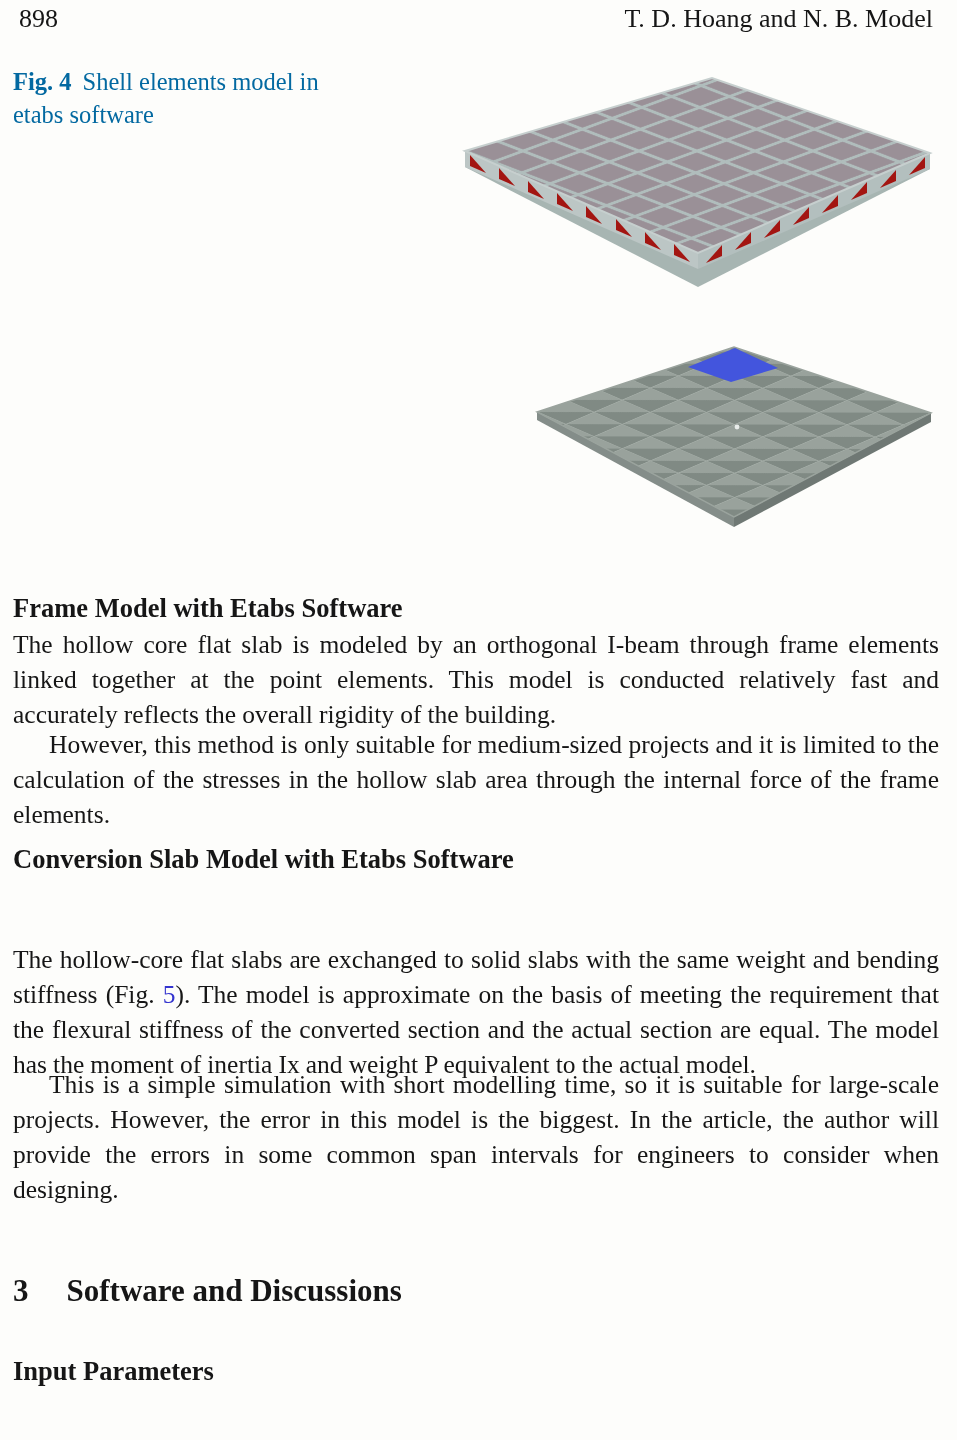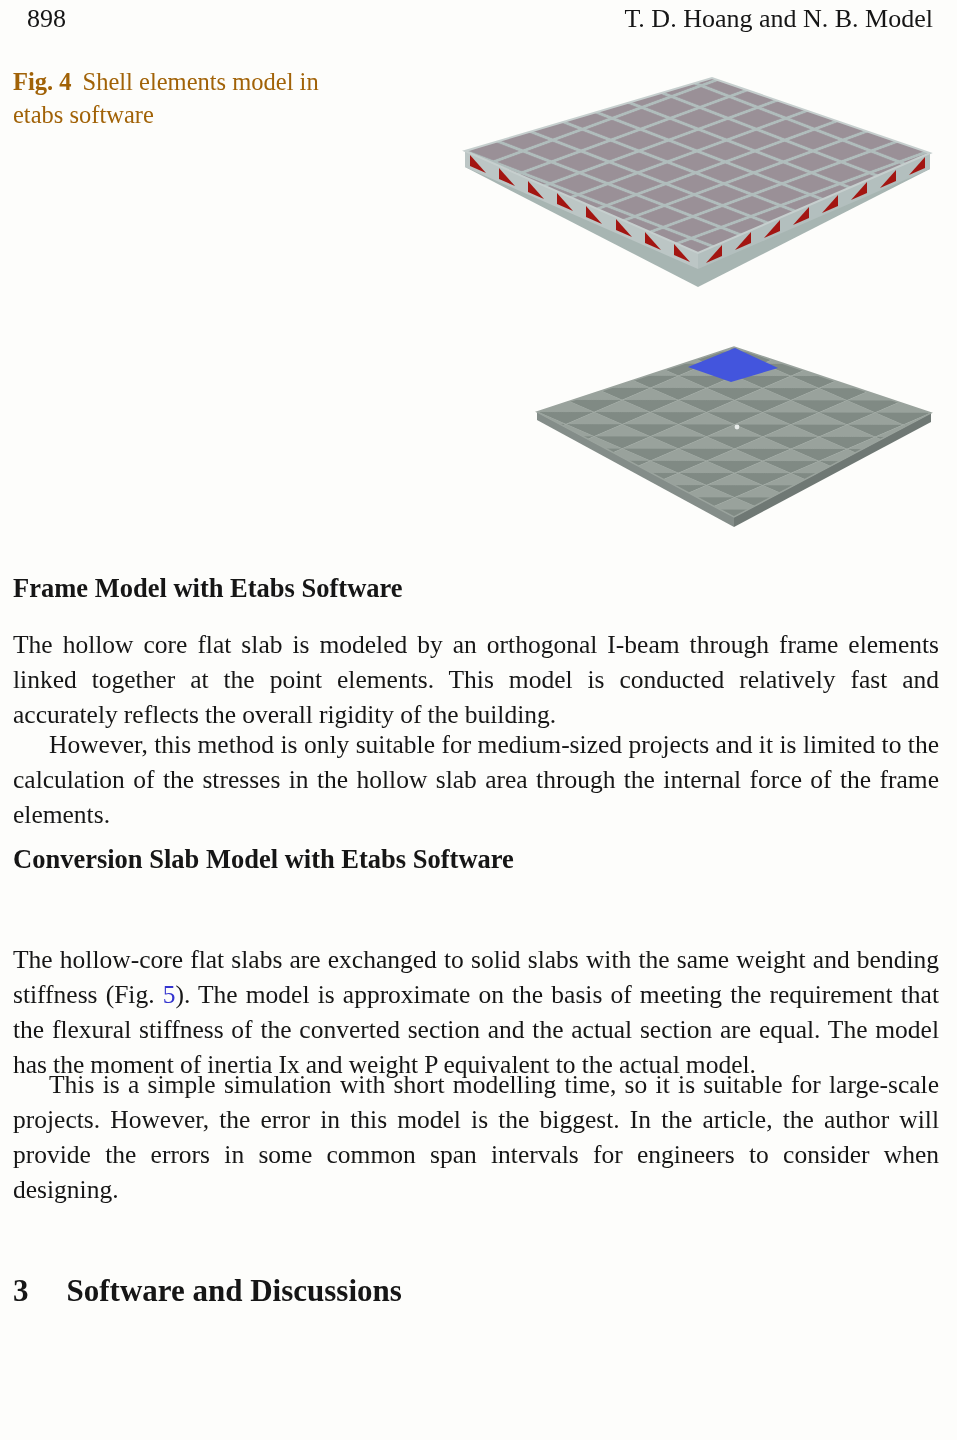--- a/index.html
+++ b/index.html
@@ -2,24 +2,24 @@
 <html><head>
 <meta charset="utf-8">
 <style>
   html,body { margin:0; padding:0; background:#e9e9e9; }
   .page {
     position:relative; width:957px; height:1440px; margin:0 auto;
     background:#fdfdfb; overflow:hidden;
     font-family:"Liberation Serif", serif; color:#161616;
   }
   .hdr { position:absolute; top:4px; font-size:26px; }
-  .hdr.left { left:27px; }
+  .hdr.left { left:19px; }
   .hdr.right { right:24px; text-align:right; }
 
-  .figcap { position:absolute; left:13px; font-size:24.5px; line-height:33px; color:#a16207; }
+  .figcap { position:absolute; left:13px; font-size:24.5px; line-height:33px; color:#0369a1; }
   .figcap .lbl { font-weight:bold; margin-right:11px; }
 
   .figimg { position:absolute; display:block; }
 
   .subhead { position:absolute; left:13px; font-size:26.5px; font-weight:bold; line-height:1.2; }
   .body-par {
     position:absolute; left:13px; width:926px;
     font-size:25.5px; line-height:35px; text-align:justify; word-spacing:-0.3px;
   }
   .body-par.indent { text-indent:36px; }
@@ -88,33 +88,34 @@
 
     <polygon points="537,412 734,517 734,527 537,420" fill="#848d89"></polygon>
     <polygon points="734,517 931,413 931,422 734,527" fill="#6f7874"></polygon>
 
     <polygon points="537,412 734,347 931,413 734,517" fill="url(#p5)" stroke-width="1.5" stroke="#9aa39d"></polygon>
 
     <polygon points="735,348 688,367 731,382 778,368" fill="#4355dd"></polygon>
     <circle cx="737" cy="427" r="2.4" fill="#e8ecea"></circle>
   </svg>
 
-  <div class="subhead" style="top:573px;">Frame Model with Etabs Software</div>
+  <div class="subhead" style="top:593px;">Frame Model with Etabs Software</div>
 
   <div class="body-par" style="top:627px;">The hollow core flat slab is modeled by an orthogonal I-beam through frame elements linked together at the point elements. This model is conducted relatively fast and accurately reflects the overall rigidity of the building.</div>
 
   <div class="body-par indent" style="top:727px;">However, this method is only suitable for medium-sized projects and it is limited to the calculation of the stresses in the hollow slab area through the internal force of the frame elements.</div>
 
   <div class="subhead" style="top:844px;">Conversion Slab Model with Etabs Software</div>
 
   <div class="body-par" style="top:942px;">
     <span>The hollow-core flat slabs are exchanged to solid slabs with the same weight and bending stiffness (Fig. </span><span class="link">5</span><span>). The model is approximate on the basis of meeting the requirement that the flexural stiffness of the converted section and the actual section are equal. The model has the moment of inertia Ix and weight P equivalent to the actual model.</span>
   </div>
 
   <div class="body-par indent" style="top:1067px;">This is a simple simulation with short modelling time, so it is suitable for large-scale projects. However, the error in this model is the biggest. In the article, the author will provide the errors in some common span intervals for engineers to consider when designing.</div>
 
   <div class="secthead" style="top:1272px;">
     <span class="num">3</span><span>Software and Discussions</span>
   </div>
 
+  <div class="subhead" style="top:1356px;">Input Parameters</div>
 
 
 </div>
 
 </body></html>

